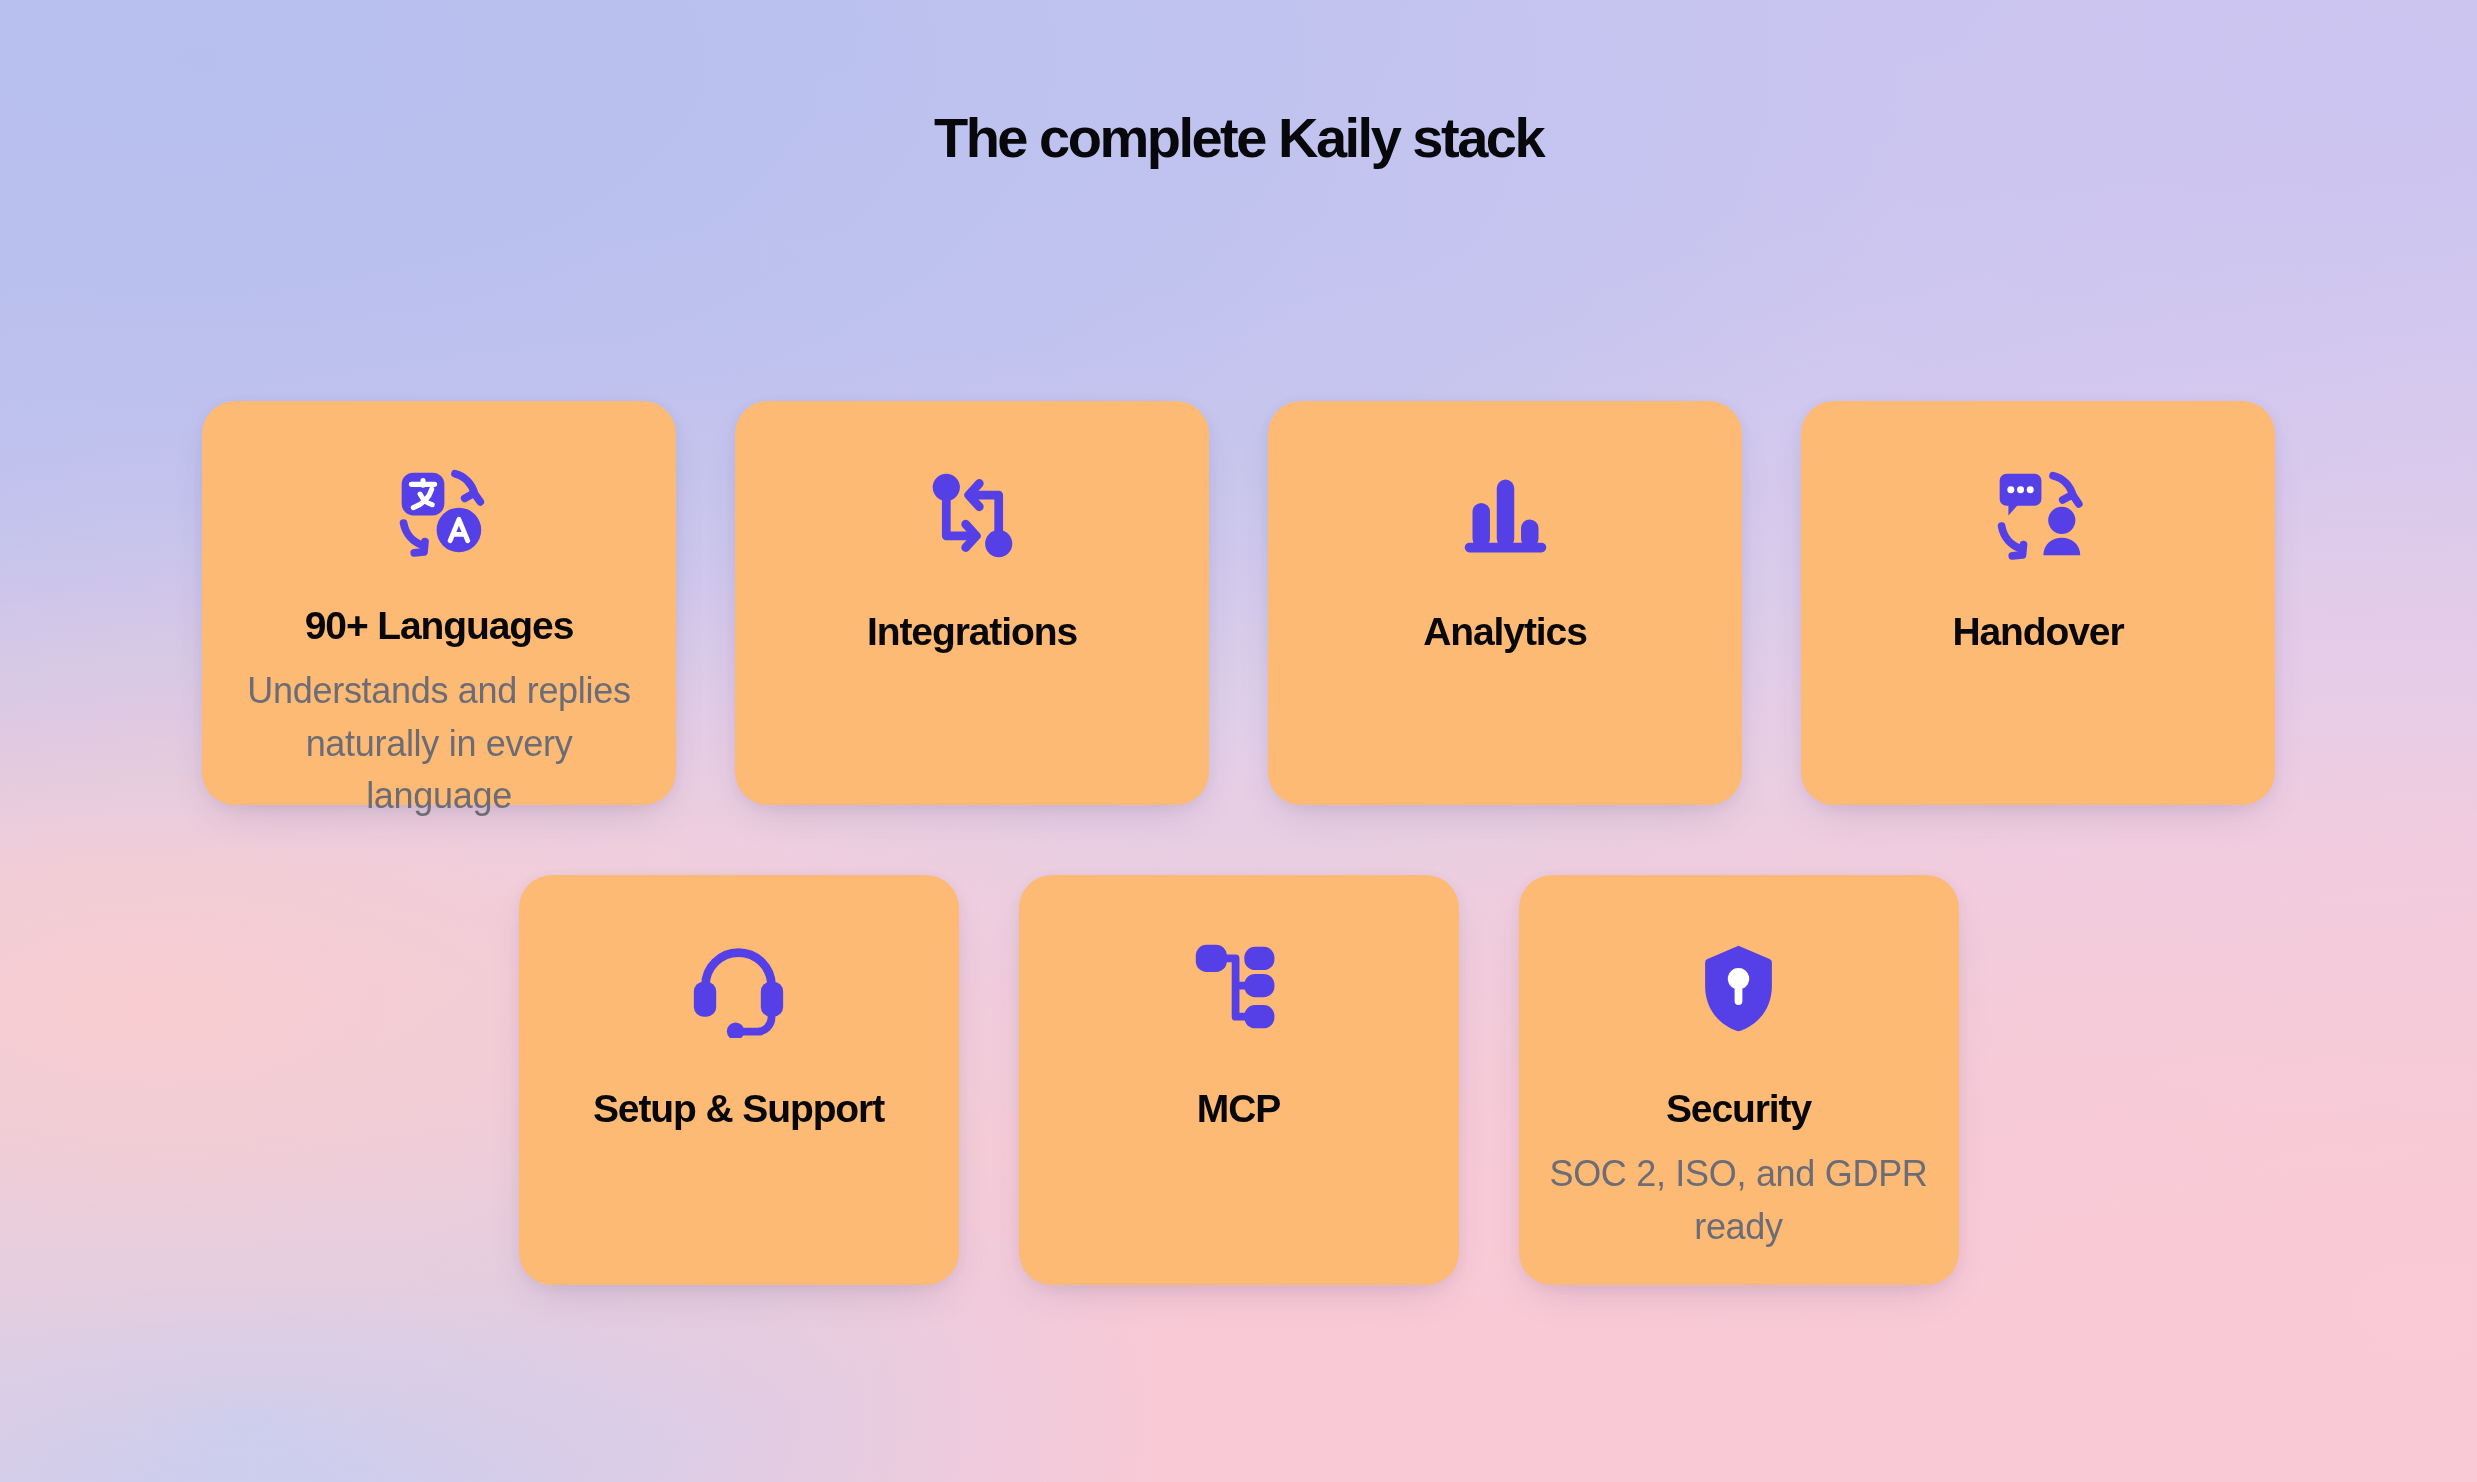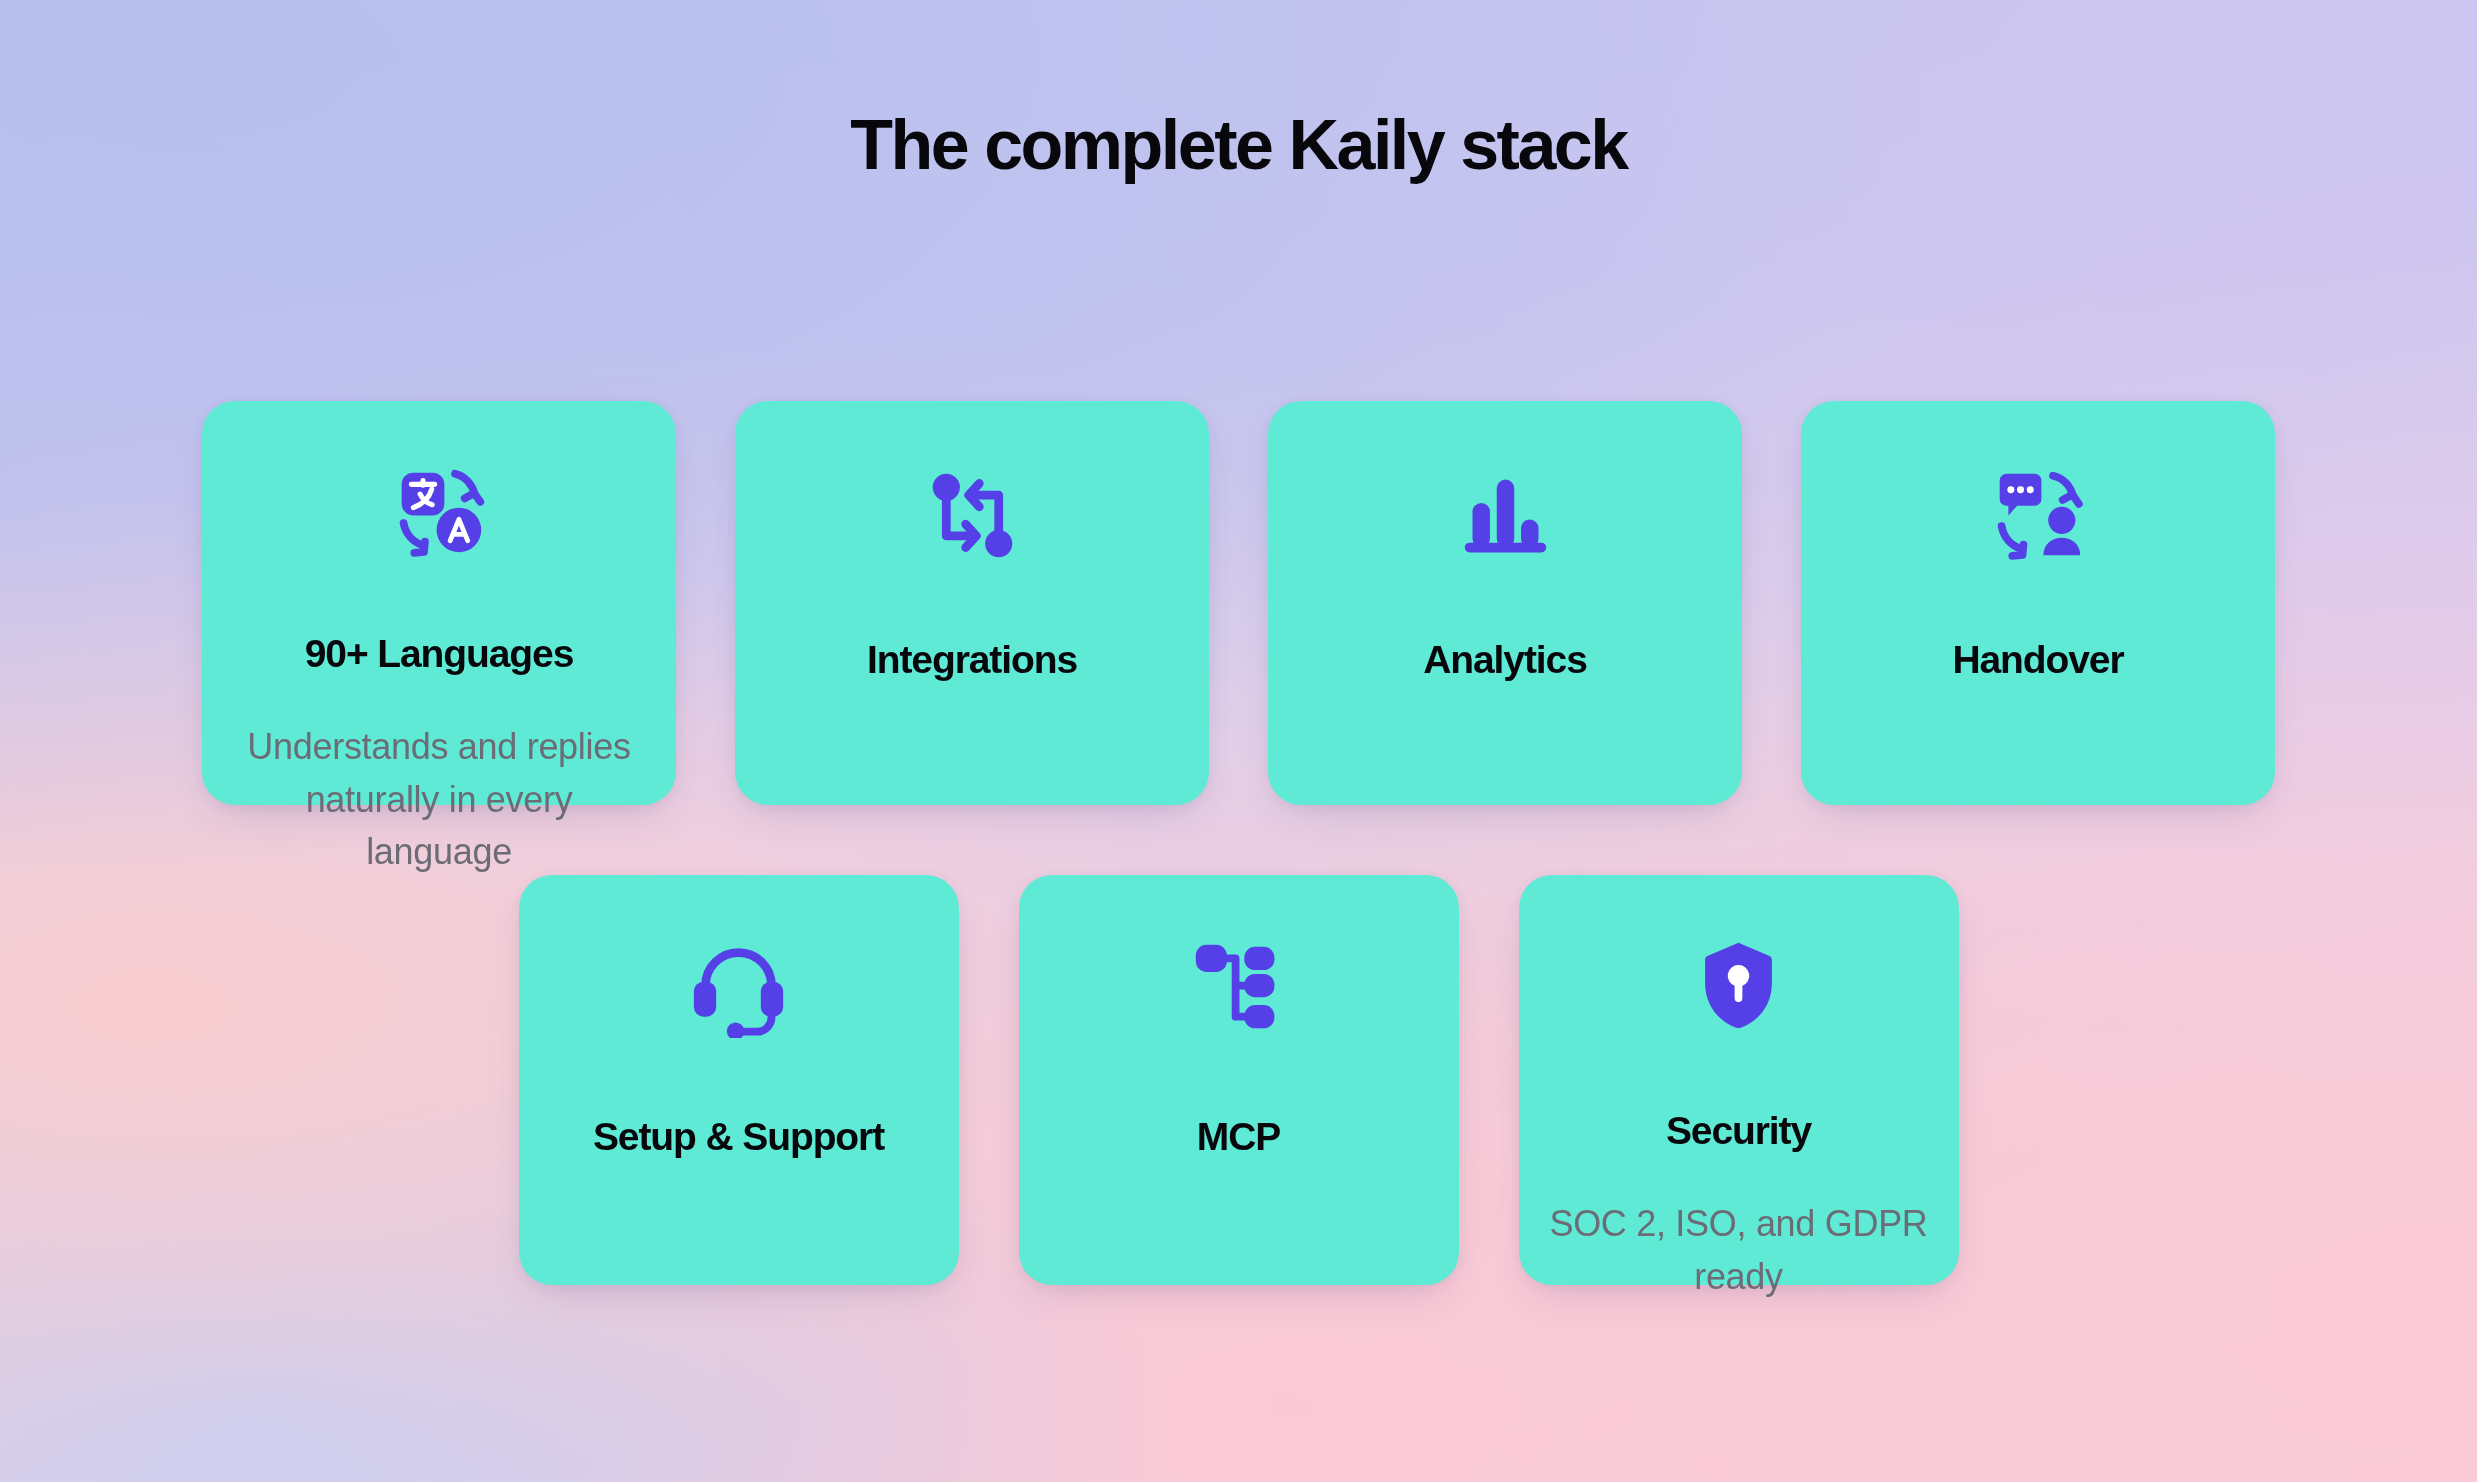--- a/index.html
+++ b/index.html
@@ -41,50 +41,49 @@
     z-index: 2;
   }
 
   
   .page-title {
     position: absolute;
     top: 109px;
     left: 0;
     width: 100%;
     text-align: center;
-    font-size: 70px;
+    font-size: 56px;
     line-height: 1.05;
     font-weight: 700;
     letter-spacing: -2.5px;
     color: #08080c;
   }
 
   
   .row {
     position: absolute;
     left: 0;
     width: 100%;
     display: flex;
     justify-content: center;
   }
   .row-1 { top: 401px;  gap: 59px; }
   .row-2 { top: 875px;  gap: 60px; }
 
   .card {
     width: 474px;
     height: 404px;
-    background: #5eead4;
+    background: #fdba74;
     border-radius: 33px;
     box-shadow: 0 17.6px 43px -17.6px rgba(70, 60, 120, 0.22),
                 0 2.9px 11.7px rgba(80, 70, 130, 0.07);
     display: flex;
     flex-direction: column;
     align-items: center;
     padding-top: 62px;
-    gap: 28px;
   }
   .row-2 .card { width: 440px; height: 410px; padding-top: 61px; }
 
   .card-icon {
     height: 105px;
     width: 105px;
     display: flex;
     align-items: center;
     justify-content: center;
   }

